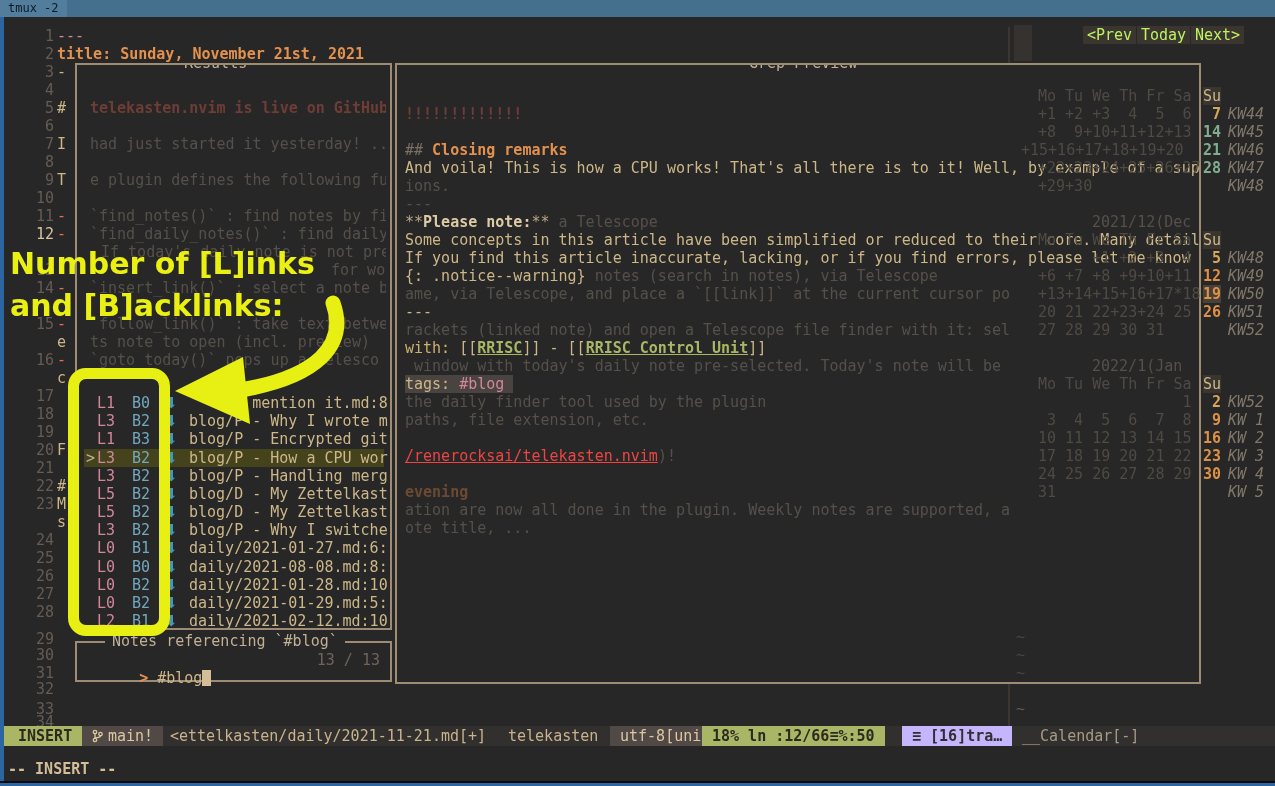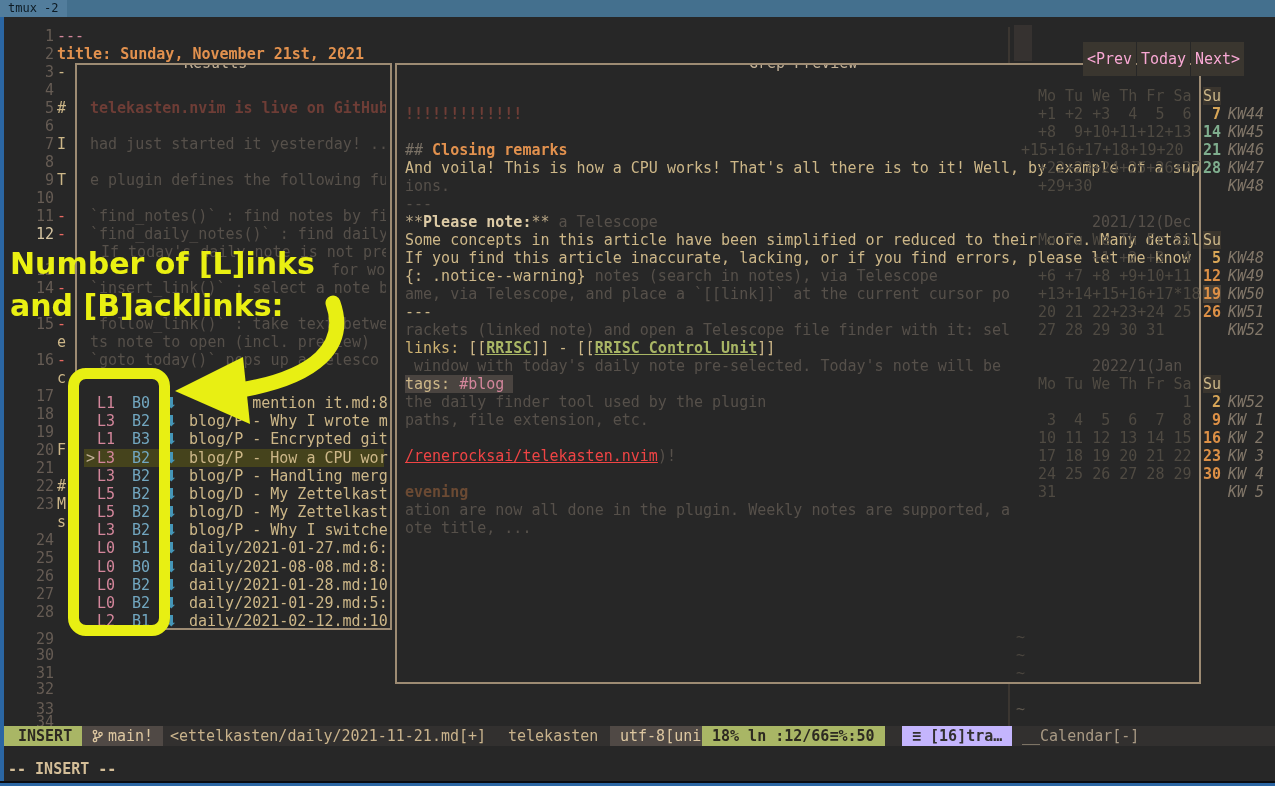--- a/index.html
+++ b/index.html
@@ -32,21 +32,21 @@
   .dl-icon{color:#4596b8;font-family:"DejaVu Sans",sans-serif;}
   .sel-bg{position:absolute;background:#45431c;height:18px;}
   .caret{color:#c2b096;}
   
   .cal-days{color:#4f4a42;z-index:3;}
   .cal-month{color:#56504a;z-index:3;}
   .cal-kw{color:#827769;font-style:italic;}
   .cal-su-h{background:#3a352e;}
   .su-yellow{color:#d8a657;font-weight:bold;} .su-aqua{color:#7fae8e;font-weight:bold;} .su-orange{color:#dd9046;font-weight:bold;}
   .su-hl{background:#474139;}
-  .nav-btn{background:#3a362f;color:#f9a8d4;padding:8px 4px;z-index:3;margin-top:16px;}
+  .nav-btn{background:#3a362f;color:#bef264;padding:0 4px;z-index:3;}
   .tilde-dim{color:#4a453e;z-index:3;} .tilde{color:#5f584e;z-index:1;}
   
   #statusline{left:4px;top:726px;width:1271px;height:20px;background:#32302f;z-index:6;}
   .sl{position:absolute;top:0;height:20px;line-height:20px;white-space:pre;}
   .sl-mode{background:#a9b665;color:#2d2a21;font-weight:bold;padding:0 14px;}
   .sl-branch{background:#504945;color:#ddc7a1;padding:0 10px;}
   .sl-path{color:#c9b38c;}
   .sl-plain{color:#c9b38c;}
   .sl-gray{background:#504945;color:#ddc7a1;padding:0 10px;}
   .sl-green{background:#a9b665;color:#2d2a21;font-weight:bold;padding:0 10px;}
@@ -155,37 +155,44 @@
         <div class="abs" style="left: 0px; top: 438px; width: 311px; height: 18px;"><div class="abs res-l" style="left: 20px;">L5</div><div class="abs res-b" style="left: 55px;">B2</div><div class="abs dl-icon" style="left: 88px;">⬇</div><div class="abs t-fg" style="left: 112px; max-width: 199px; overflow: hidden;">blog/D - My Zettelkast</div></div>
         <div class="abs" style="left: 0px; top: 456px; width: 311px; height: 18px;"><div class="abs res-l" style="left: 20px;">L3</div><div class="abs res-b" style="left: 55px;">B2</div><div class="abs dl-icon" style="left: 88px;">⬇</div><div class="abs t-fg" style="left: 112px; max-width: 199px; overflow: hidden;">blog/P - Why I switche</div></div>
         <div class="abs" style="left: 0px; top: 474px; width: 311px; height: 18px;"><div class="abs res-l" style="left: 20px;">L0</div><div class="abs res-b" style="left: 55px;">B1</div><div class="abs dl-icon" style="left: 88px;">⬇</div><div class="abs t-fg" style="left: 112px; max-width: 199px; overflow: hidden;">daily/2021-01-27.md:6:</div></div>
         <div class="abs" style="left: 0px; top: 493px; width: 311px; height: 18px;"><div class="abs res-l" style="left: 20px;">L0</div><div class="abs res-b" style="left: 55px;">B0</div><div class="abs dl-icon" style="left: 88px;">⬇</div><div class="abs t-fg" style="left: 112px; max-width: 199px; overflow: hidden;">daily/2021-08-08.md:8:</div></div>
         <div class="abs" style="left: 0px; top: 511px; width: 311px; height: 18px;"><div class="abs res-l" style="left: 20px;">L0</div><div class="abs res-b" style="left: 55px;">B2</div><div class="abs dl-icon" style="left: 88px;">⬇</div><div class="abs t-fg" style="left: 112px; max-width: 199px; overflow: hidden;">daily/2021-01-28.md:10</div></div>
         <div class="abs" style="left: 0px; top: 529px; width: 311px; height: 18px;"><div class="abs res-l" style="left: 20px;">L0</div><div class="abs res-b" style="left: 55px;">B2</div><div class="abs dl-icon" style="left: 88px;">⬇</div><div class="abs t-fg" style="left: 112px; max-width: 199px; overflow: hidden;">daily/2021-01-29.md:5:</div></div>
         <div class="abs" style="left: 0px; top: 547px; width: 311px; height: 18px;"><div class="abs res-l" style="left: 20px;">L2</div><div class="abs res-b" style="left: 55px;">B1</div><div class="abs dl-icon" style="left: 88px;">⬇</div><div class="abs t-fg" style="left: 112px; max-width: 199px; overflow: hidden;">daily/2021-02-12.md:10</div></div>
       </div>
   </div>
 
+  <div class="win" id="prompt-win" style="left:75px;top:641px;width:313px;height:37px;">
+    <span class="win-title" style="left:28px;">Notes referencing `#blog`</span>
+    <div class="abs" style="left:8px;top:8px;">
+      <span style="color:#e2914e;font-weight:bold;">&gt;</span><span> </span><span class="t-fg">#blog</span><span class="cursor-block"></span>
+    </div>
+    <div class="abs" style="right:10px;top:8px;color:#6f655a;">13 / 13</div>
+  </div>
 
   <div class="win" id="preview-win" style="left:395px;top:63px;width:802px;height:617px;overflow:hidden;">
     <span class="win-title" style="left:345px;">Grep Preview</span>
     <div id="preview-lines">
         <div class="abs" style="left: 8px; top: 40px;"><span class="t-dimred">!!!!!!!!!!!!!</span></div>
         <div class="abs" style="left: 8px; top: 76px;"><span class="t-dim2">## </span><span class="t-orange">Closing remarks</span></div>
         <div class="abs" style="left: 8px; top: 94px;"><span class="t-fg">And voila! This is how a CPU works! That's all there is to it! Well, by example of a sup</span></div>
         <div class="abs" style="left: 8px; top: 112px;"><span class="t-dim">ions.</span></div>
         <div class="abs" style="left: 8px; top: 130px;"><span class="t-dim">---</span></div>
         <div class="abs" style="left: 8px; top: 148px;"><span class="t-fg2">**</span><span class="t-bold">Please note:</span><span class="t-fg2">**</span><span class="t-dim"> a Telescope</span></div>
         <div class="abs" style="left: 8px; top: 166px;"><span class="t-fg">Some concepts in this article have been simplified or reduced to their core. Many detail</span></div>
         <div class="abs" style="left: 8px; top: 184px;"><span class="t-fg">If you find this article inaccurate, lacking, or if you find errors, please let me know</span></div>
         <div class="abs" style="left: 8px; top: 202px;"><span class="t-fg">{: .notice--warning}</span><span class="t-dim"> notes (search in notes), via Telescope</span></div>
         <div class="abs" style="left: 8px; top: 220px;"><span class="t-dim">ame, via Telescope, and place a `[[link]]` at the current cursor po</span></div>
         <div class="abs" style="left: 8px; top: 238px;"><span class="t-fg">---</span></div>
         <div class="abs" style="left: 8px; top: 256px;"><span class="t-dim">rackets (linked note) and open a Telescope file finder with it: sel</span></div>
-        <div class="abs" style="left: 8px; top: 274px;"><span class="t-yel">links: </span><span class="t-fg">[[</span><span class="t-link">RRISC</span><span class="t-fg">]] - [[</span><span class="t-link">RRISC Control Unit</span><span class="t-fg">]]</span></div>
+        <div class="abs" style="left: 8px; top: 274px;"><span class="t-yel">with: </span><span class="t-fg">[[</span><span class="t-link">RRISC</span><span class="t-fg">]] - [[</span><span class="t-link">RRISC Control Unit</span><span class="t-fg">]]</span></div>
         <div class="abs" style="left: 8px; top: 292px;"><span class="t-dim"> window with today's daily note pre-selected. Today's note will be</span></div>
         <div class="abs" style="left: 8px; top: 310px;"><span class="t-fg t-hl">tags: </span><span class="t-pink t-hl">#blog</span><span class="t-fg t-hl"> </span></div>
         <div class="abs" style="left: 8px; top: 328px;"><span class="t-dim">the daily finder tool used by the plugin</span></div>
         <div class="abs" style="left: 8px; top: 346px;"><span class="t-dim">paths, file extension, etc.</span></div>
         <div class="abs" style="left: 8px; top: 382px;"><span class="t-dimlink">/renerocksai/telekasten.nvim</span><span class="t-dim">)!</span></div>
         <div class="abs" style="left: 8px; top: 418px;"><span class="t-dimorange">evening</span></div>
         <div class="abs" style="left: 8px; top: 436px;"><span class="t-dim">ation are now all done in the plugin. Weekly notes are supported, a</span></div>
         <div class="abs" style="left: 8px; top: 454px;"><span class="t-dim">ote title, ...</span></div>
       </div>
   </div>

